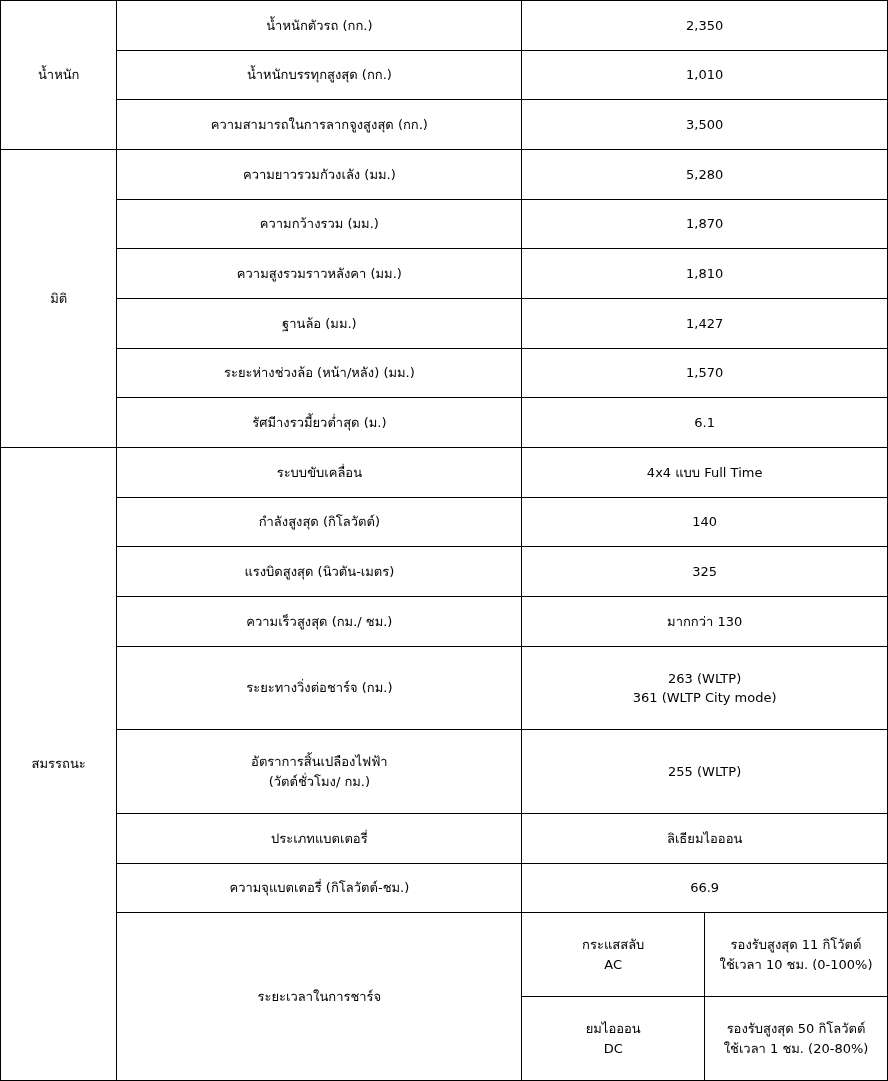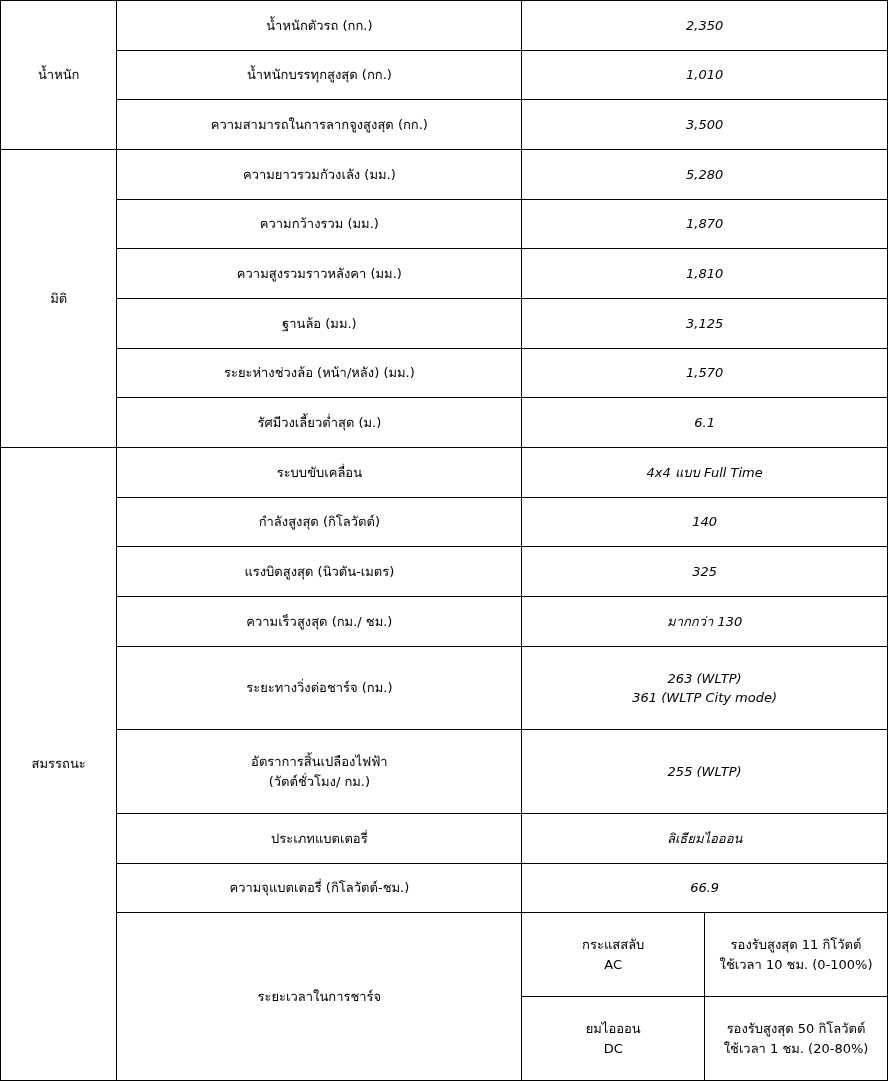--- a/index.html
+++ b/index.html
@@ -34,21 +34,20 @@
     font-size: 17px;
     vertical-align: top;
     padding-top: 18px;
     font-family: Liberation Serif, serif;
   }
   td.label-cell {
     width: 372px;
   }
   td.value-cell {
     width: 336px;
-    font-style: italic;
   }
   td.charge-label {
     width: 142px;
   }
   td.charge-value {
     width: 256px;
   }
   .two-line span {
     display: block;
   }
@@ -86,28 +85,28 @@
     <tr>
       <td class="label-cell">ความกว้างรวม (มม.)</td>
       <td class="value-cell" colspan="2">1,870</td>
     </tr>
     <tr>
       <td class="label-cell">ความสูงรวมราวหลังคา (มม.)</td>
       <td class="value-cell" colspan="2">1,810</td>
     </tr>
     <tr>
       <td class="label-cell">ฐานล้อ (มม.)</td>
-      <td class="value-cell" colspan="2">3,125</td>
+      <td class="value-cell" colspan="2">1,427</td>
     </tr>
     <tr>
       <td class="label-cell">ระยะห่างช่วงล้อ (หน้า/หลัง) (มม.)</td>
       <td class="value-cell" colspan="2">1,570</td>
     </tr>
     <tr>
-      <td class="label-cell">รัศมีวงเลี้ยวต่ำสุด (ม.)</td>
+      <td class="label-cell">รัศมีางรวมี้ยวต่ำสุด (ม.)</td>
       <td class="value-cell" colspan="2">6.1</td>
     </tr>
 
     <tr>
       <td class="group-cell" rowspan="11">สมรรถนะ</td>
       <td class="label-cell">ระบบขับเคลื่อน</td>
       <td class="value-cell" colspan="2">4x4 แบบ Full Time</td>
     </tr>
     <tr>
       <td class="label-cell">กำลังสูงสุด (กิโลวัตต์)</td>

